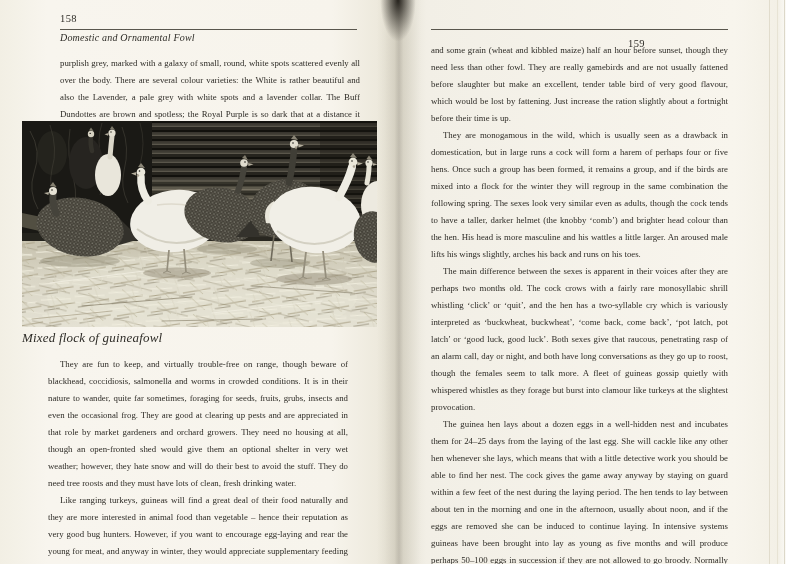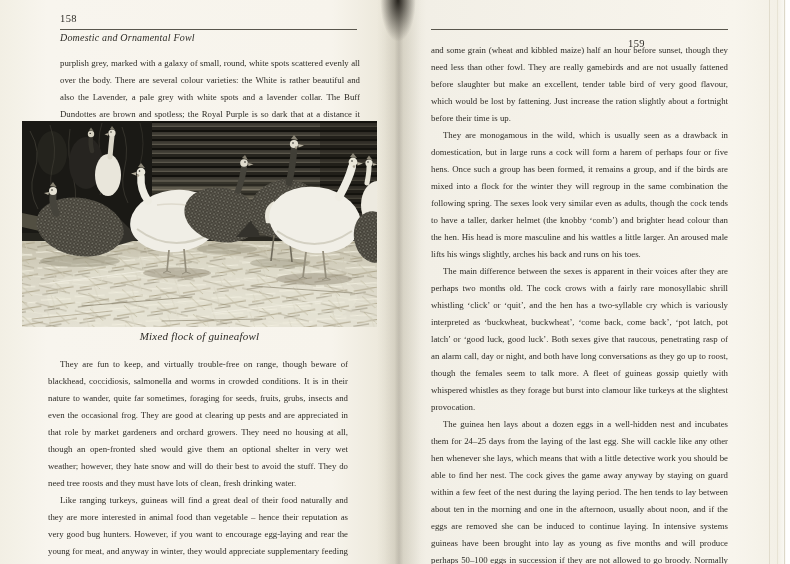--- a/index.html
+++ b/index.html
@@ -22,22 +22,22 @@
   .pagenum{position:absolute;font-size:10.5px;letter-spacing:.4px;}
   .rule{position:absolute;height:1.2px;background:#59564d;}
   .running{position:absolute;font-size:10px;font-style:italic;letter-spacing:.2px;}
   .num-right{margin-top:25px;}
 
   .col{position:absolute;font-size:8.8px;line-height:17px;text-align:justify;}
   .col p{margin:0;text-indent:12px;}
   .col p.first{text-indent:0;}
 
   figure{margin:0;position:absolute;left:22px;top:121px;width:355px;height:206px;}
-  .caption{position:absolute;left:22px;top:330px;width:355px;text-align:center;
-           font-size:11px;font-style:italic;letter-spacing:.2px;}
+  .caption{position:absolute;left:22px;top:330px;width:355px;text-align:left;
+           font-size:13px;font-style:italic;letter-spacing:.2px;}
 </style>
 </head>
 <body>
 
 <div class="stage">
   <div class="spread"></div>
 
   <div class="pagenum" style="left:60px;top:13px;">158</div>
   <div class="rule" style="left:60px;top:29px;width:297px;"></div>
   <div class="running" style="left:60px;top:32px;font-style:italic;">Domestic and Ornamental Fowl</div>

